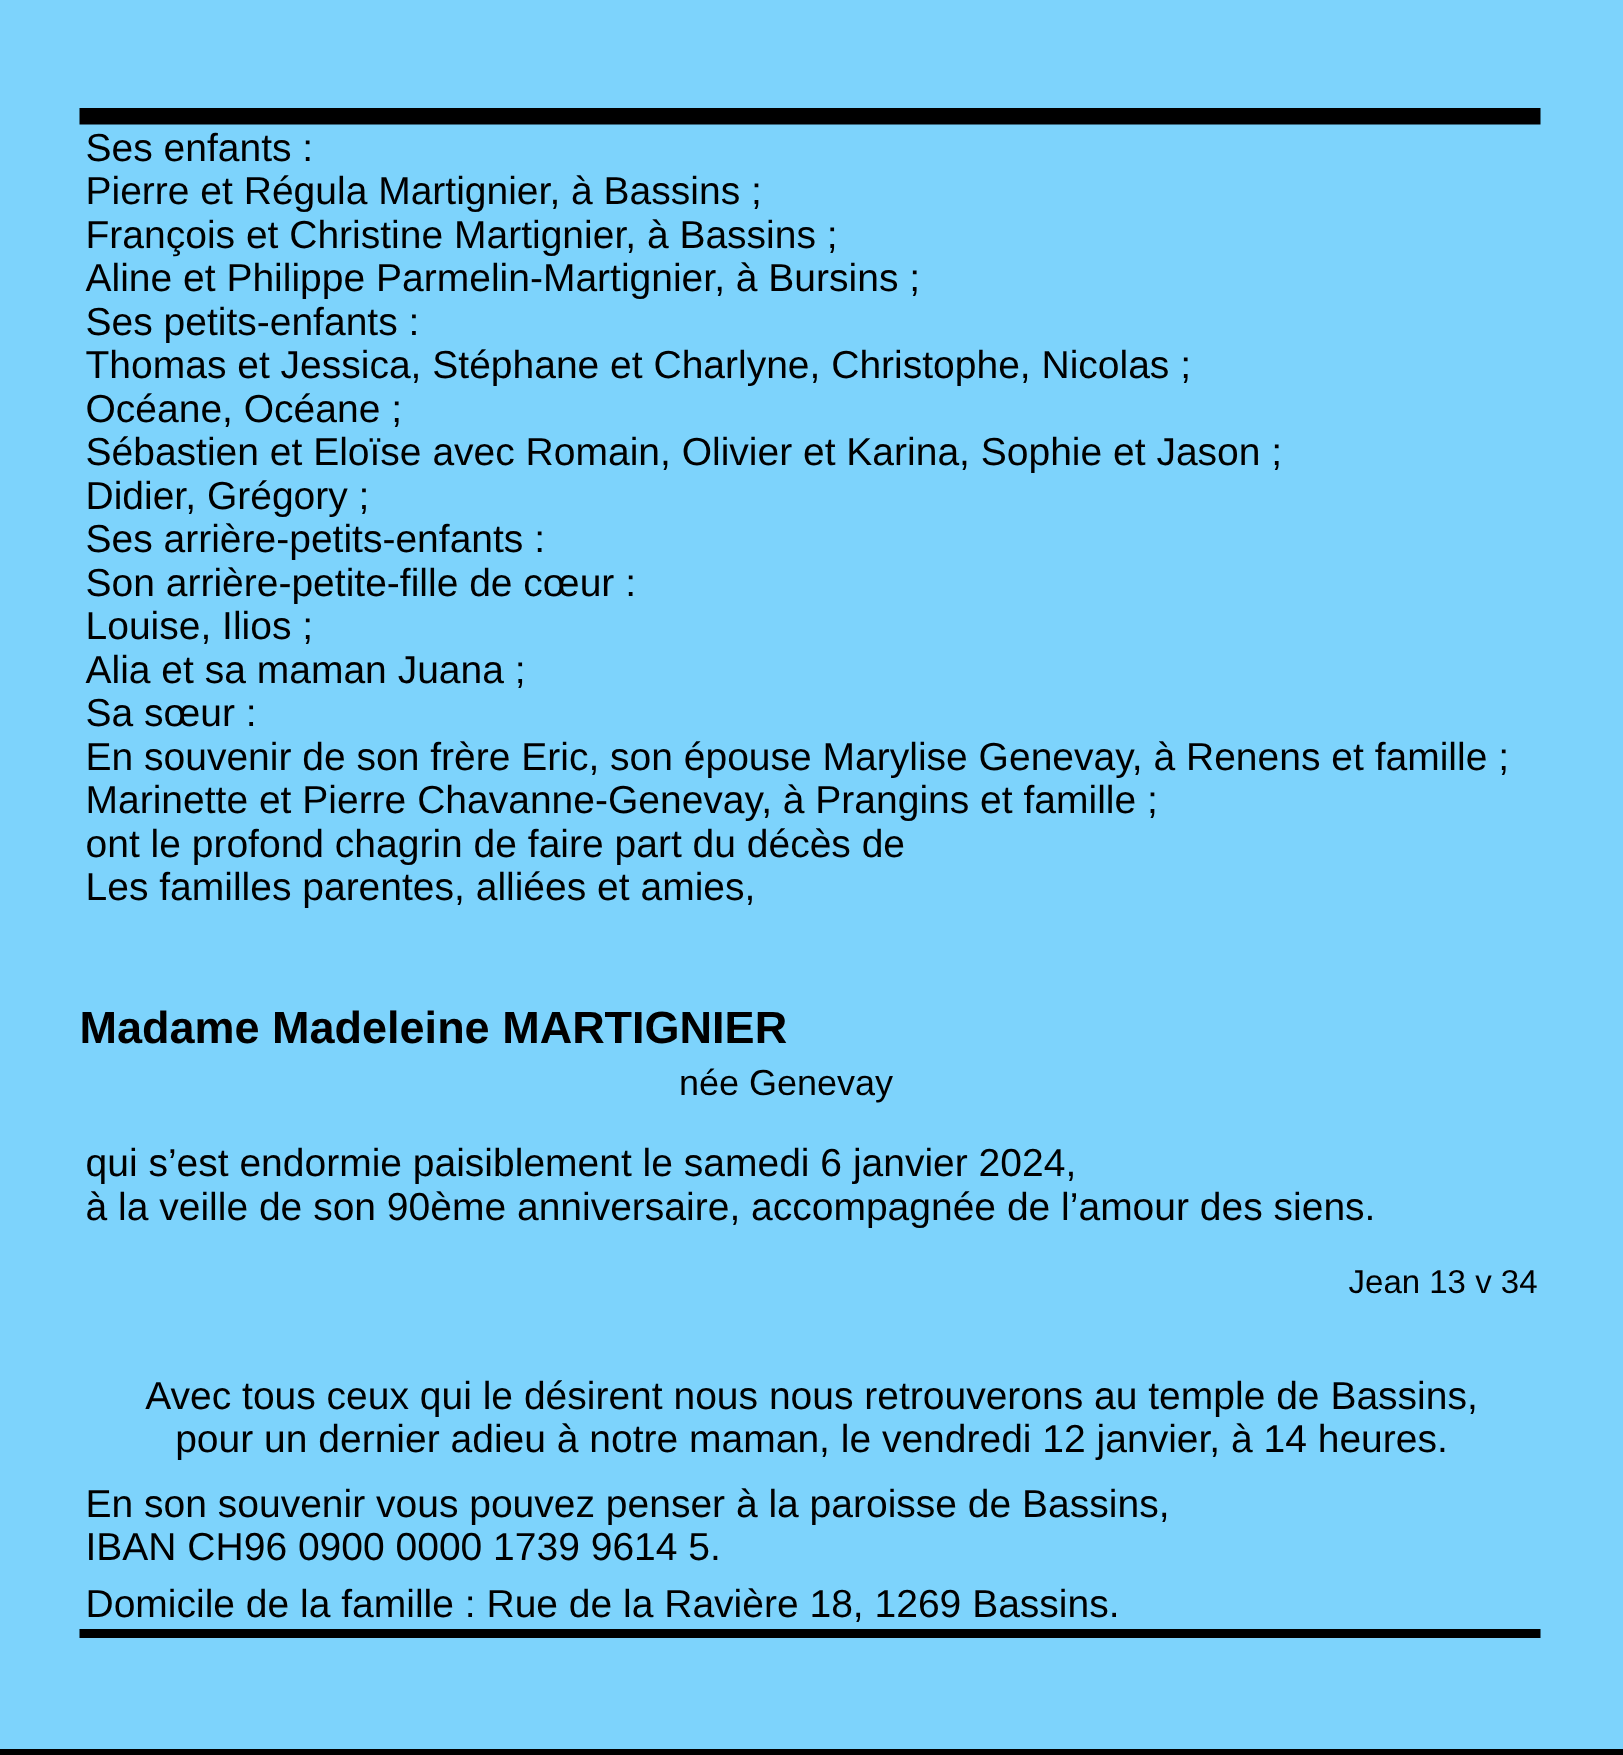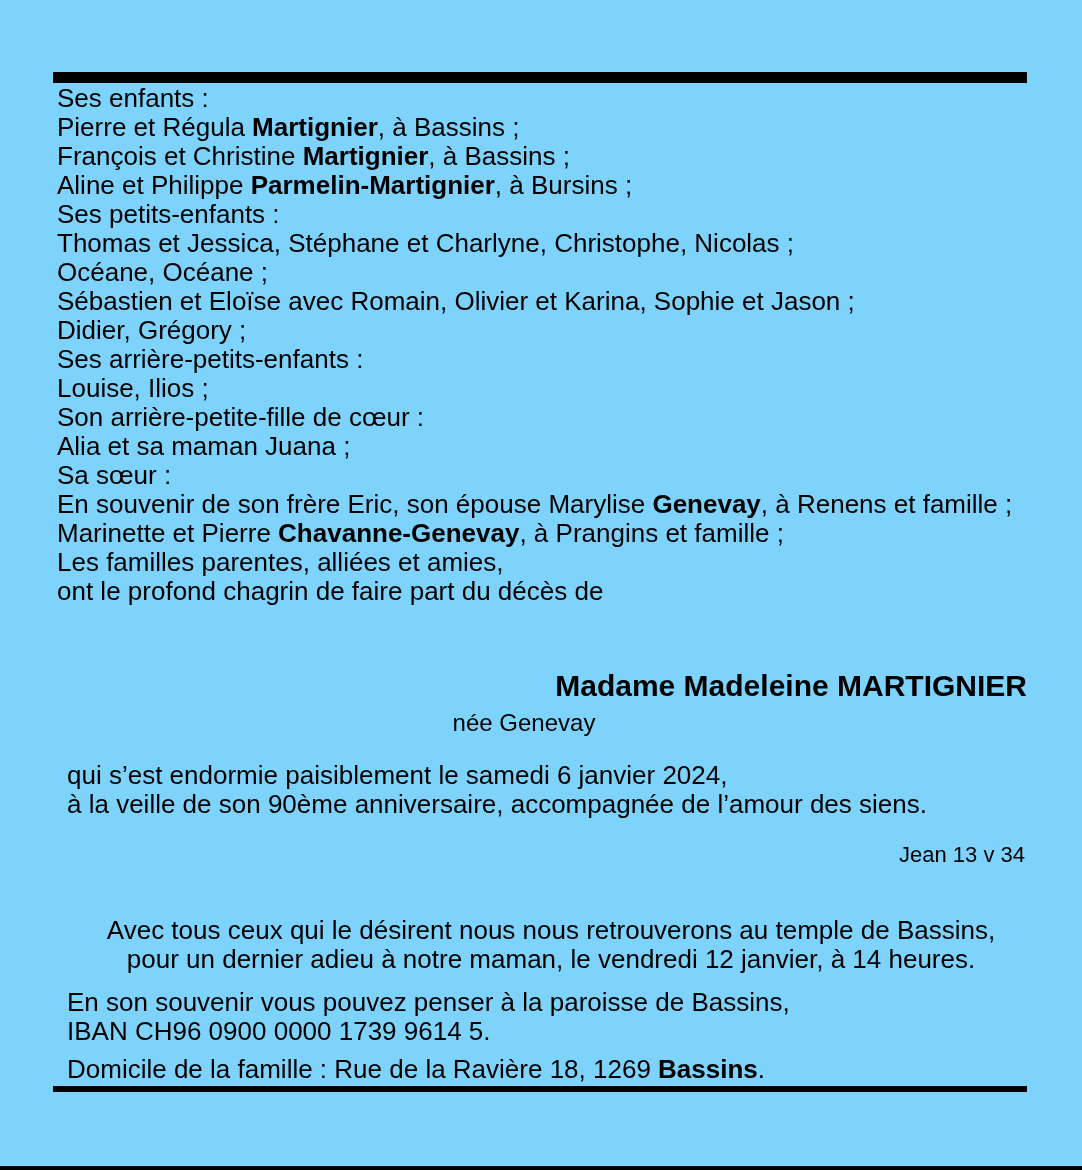--- a/index.html
+++ b/index.html
@@ -42,45 +42,45 @@
   }
   .family {
     position: absolute;
     left: 57px;
     top: 84px;
     width: 968px;
     font-size: 26px;
     line-height: 29px;
     white-space: nowrap;
   }
-  .b { font-weight: bold; }
+  .b { font-weight: normal; }
   .title {
     position: absolute;
     left: 53px;
     top: 669px;
     width: 974px;
-    text-align: right;
+    text-align: left;
     font-size: 30px;
     font-weight: bold;
     line-height: 33px;
     white-space: nowrap;
   }
   .subtitle {
     position: absolute;
     left: 37px;
     top: 709px;
     width: 974px;
     text-align: center;
     font-size: 24px;
     line-height: 27px;
     white-space: nowrap;
   }
   .para {
     position: absolute;
-    left: 67px;
+    left: 57px;
     width: 968px;
     font-size: 26px;
     line-height: 29px;
     white-space: nowrap;
   }
   .death    { top: 761px; }
   .ceremony { top: 916px; text-align: center; }
   .donation { top: 988px; }
   .domicile { top: 1055px; }
   .quote {
@@ -106,28 +106,28 @@
     <div><span>Ses enfants :</span></div>
     <div><span>Pierre et Régula </span><span class="b">Martignier</span><span>, à Bassins ;</span></div>
     <div><span>François et Christine </span><span class="b">Martignier</span><span>, à Bassins ;</span></div>
     <div><span>Aline et Philippe </span><span class="b">Parmelin-Martignier</span><span>, à Bursins ;</span></div>
     <div><span>Ses petits-enfants :</span></div>
     <div><span>Thomas et Jessica, Stéphane et Charlyne, Christophe, Nicolas ;</span></div>
     <div><span>Océane, Océane ;</span></div>
     <div><span>Sébastien et Eloïse avec Romain, Olivier et Karina, Sophie et Jason ;</span></div>
     <div><span>Didier, Grégory ;</span></div>
     <div><span>Ses arrière-petits-enfants :</span></div>
+    <div><span>Son arrière-petite-fille de cœur :</span></div>
     <div><span>Louise, Ilios ;</span></div>
-    <div><span>Son arrière-petite-fille de cœur :</span></div>
     <div><span>Alia et sa maman Juana ;</span></div>
     <div><span>Sa sœur :</span></div>
     <div><span>En souvenir de son frère Eric, son épouse Marylise </span><span class="b">Genevay</span><span>, à Renens et famille ;</span></div>
     <div><span>Marinette et Pierre </span><span class="b">Chavanne-Genevay</span><span>, à Prangins et famille ;</span></div>
+    <div><span>ont le profond chagrin de faire part du décès de</span></div>
     <div><span>Les familles parentes, alliées et amies,</span></div>
-    <div><span>ont le profond chagrin de faire part du décès de</span></div>
   </div>
 
   <div class="title">Madame Madeleine MARTIGNIER</div>
   <div class="subtitle">née Genevay</div>
 
   <div class="para death">
     <div>qui s’est endormie paisiblement le samedi 6 janvier 2024,</div>
     <div>à la veille de son 90ème anniversaire, accompagnée de l’amour des siens.</div>
   </div>
 

